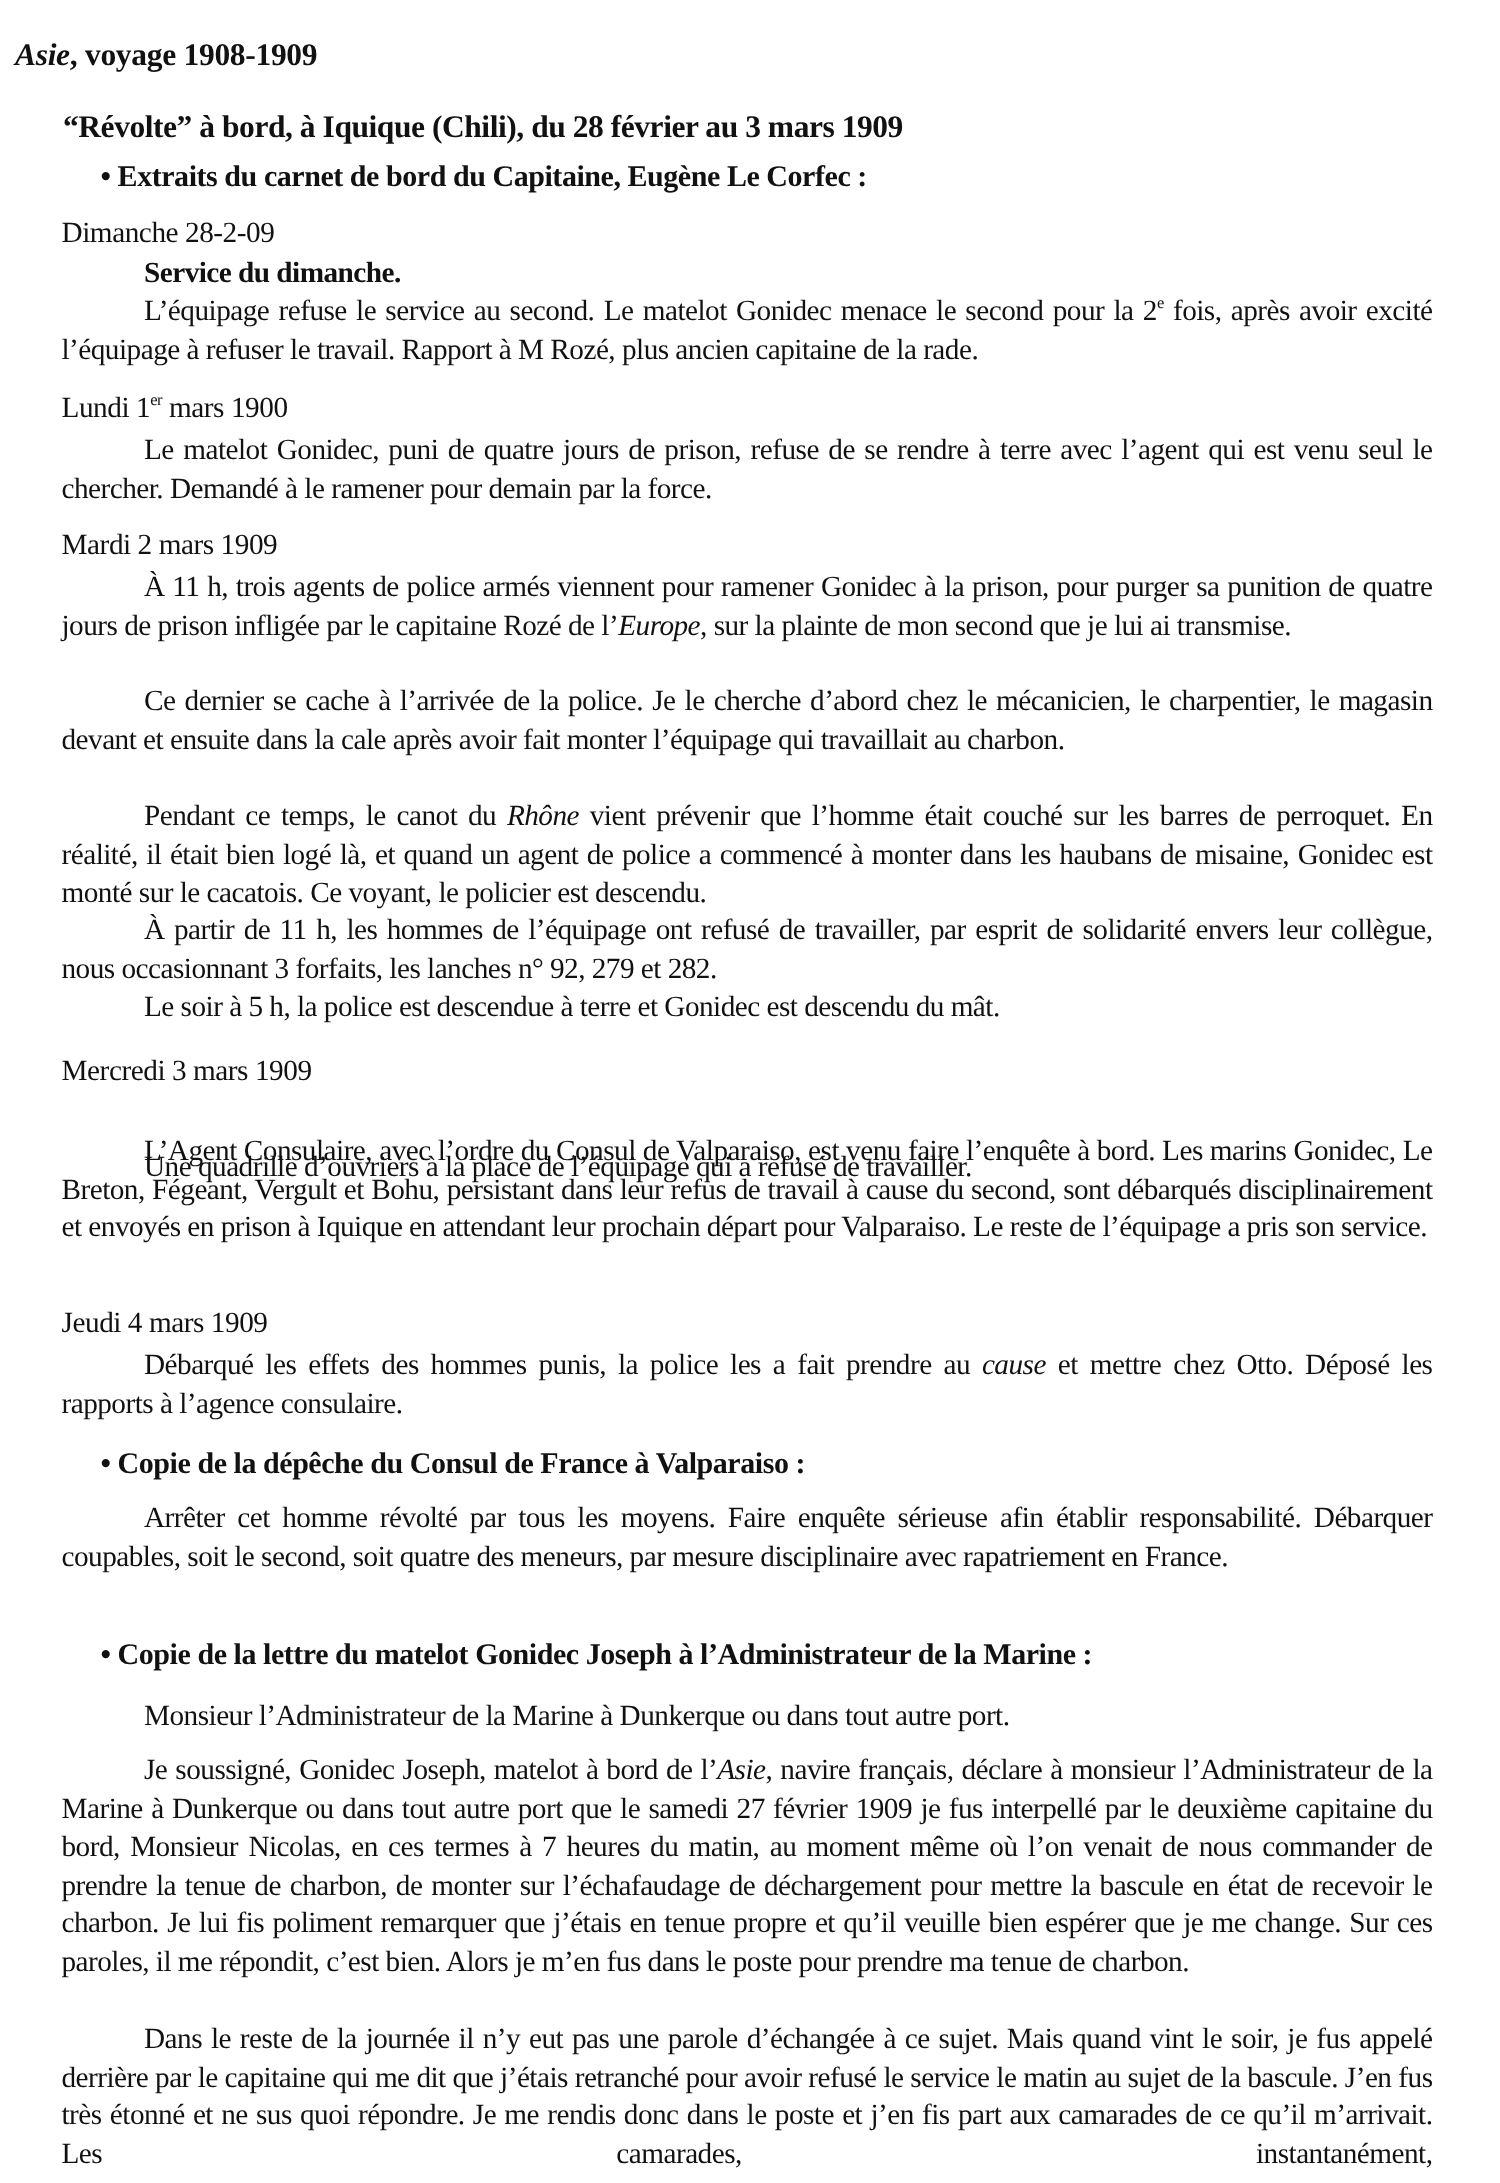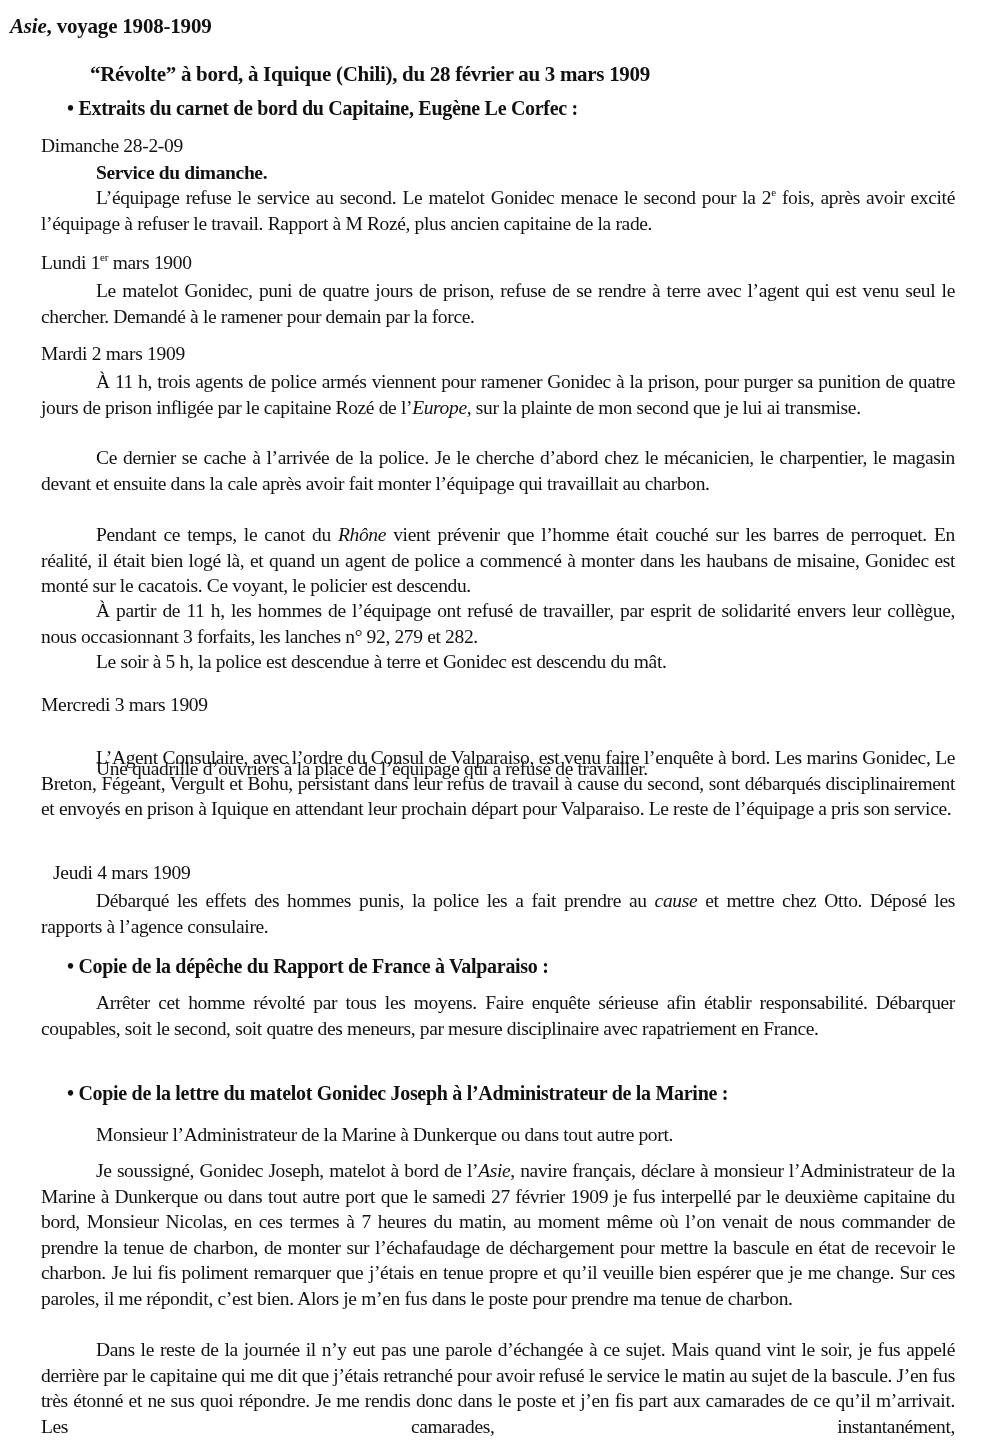--- a/index.html
+++ b/index.html
@@ -4,29 +4,29 @@
   <style>
     html, body { margin: 0; padding: 0; background: #ffffff; }
     body {
       width: 1000px;
       height: 1455px;
       overflow: hidden;
       position: relative;
       font-family: "Liberation Serif", "DejaVu Serif", serif;
       color: #111111;
     }
-    .page { position: absolute; left: 0; top: 0; width: 1000px; height: 1422px; }
+    .page { position: absolute; left: 0; top: 10px; width: 1000px; height: 1422px; }
     .doc-title {
       position: absolute; left: 10px; top: 14px;
       font-size: 21px; font-weight: bold; letter-spacing: -0.2px;
     }
     .doc-title .ital { font-style: italic; }
     .section-title {
       position: absolute; left: 42px; top: 62px;
-      font-size: 21px; font-weight: bold; letter-spacing: -0.3px; margin-left: 48px;
+      font-size: 21px; font-weight: bold; letter-spacing: -0.3px;
     }
     .bullet-heading {
       position: absolute; left: 67px;
       font-size: 20px; font-weight: bold; letter-spacing: -0.3px;
     }
     .date {
       position: absolute; left: 41px;
       font-size: 19.5px; letter-spacing: -0.3px;
     }
     .para {
@@ -62,24 +62,24 @@
   <div class="para no-last-justify" style="top:369px;"><span>À 11 h, trois agents de police armés viennent pour ramener Gonidec à la prison, pour purger sa punition de quatre jours de prison infligée par le capitaine Rozé de l’</span><span class="ital">Europe</span><span>, sur la plainte de mon second que je lui ai transmise.</span></div>
   <div class="para no-last-justify" style="top:445px;">Ce dernier se cache à l’arrivée de la police. Je le cherche d’abord chez le mécanicien, le charpentier, le magasin devant et ensuite dans la cale après avoir fait monter l’équipage qui travaillait au charbon.</div>
   <div class="para no-last-justify" style="top:522px;"><span>Pendant ce temps, le canot du </span><span class="ital">Rhône</span><span> vient prévenir que l’homme était couché sur les barres de perroquet. En réalité, il était bien logé là, et quand un agent de police a commencé à monter dans les haubans de misaine, Gonidec est monté sur le cacatois. Ce voyant, le policier est descendu.</span></div>
   <div class="para no-last-justify" style="top:598px;">À partir de 11 h, les hommes de l’équipage ont refusé de travailler, par esprit de solidarité envers leur collègue, nous occasionnant 3 forfaits, les lanches n° 92, 279 et 282.</div>
   <div class="para no-last-justify" style="top:649px;">Le soir à 5 h, la police est descendue à terre et Gonidec est descendu du mât.</div>
 
   <div class="date" style="top:694px;">Mercredi 3 mars 1909</div>
   <div class="para no-last-justify" style="top:720px;margin-top:36px;">Une quadrille d’ouvriers à la place de l’équipage qui a refusé de travailler.</div>
   <div class="para no-last-justify" style="top:745px;">L’Agent Consulaire, avec l’ordre du Consul de Valparaiso, est venu faire l’enquête à bord. Les marins Gonidec, Le Breton, Fégeant, Vergult et Bohu, persistant dans leur refus de travail à cause du second, sont débarqués disciplinairement et envoyés en prison à Iquique en attendant leur prochain départ pour Valparaiso. Le reste de l’équipage a pris son service.</div>
 
-  <div class="date" style="top:862px;margin-left:12px;">Jeudi 4 mars 1909</div>
+  <div class="date" style="top:862px;">Jeudi 4 mars 1909</div>
   <div class="para no-last-justify" style="top:888px;"><span>Débarqué les effets des hommes punis, la police les a fait prendre au </span><span class="ital">cause</span><span> et mettre chez Otto. Déposé les rapports à l’agence consulaire.</span></div>
 
-  <div class="bullet-heading" style="top:955px;">• Copie de la dépêche du Rapport de France à Valparaiso :</div>
+  <div class="bullet-heading" style="top:955px;">• Copie de la dépêche du Consul de France à Valparaiso :</div>
   <div class="para no-last-justify" style="top:990px;">Arrêter cet homme révolté par tous les moyens. Faire enquête sérieuse afin établir responsabilité. Débarquer coupables, soit le second, soit quatre des meneurs, par mesure disciplinaire avec rapatriement en France.</div>
 
   <div class="bullet-heading" style="top:1082px;">• Copie de la lettre du matelot Gonidec Joseph à l’Administrateur de la Marine :</div>
   <div class="para no-last-justify" style="top:1122px;">Monsieur l’Administrateur de la Marine à Dunkerque ou dans tout autre port.</div>
   <div class="para no-last-justify" style="top:1158px;"><span>Je soussigné, Gonidec Joseph, matelot à bord de l’</span><span class="ital">Asie</span><span>, navire français, déclare à monsieur l’Administrateur de la Marine à Dunkerque ou dans tout autre port que le samedi 27 février 1909 je fus interpellé par le deuxième capitaine du bord, Monsieur Nicolas, en ces termes à 7 heures du matin, au moment même où l’on venait de nous commander de prendre la tenue de charbon, de monter sur l’échafaudage de déchargement pour mettre la bascule en état de recevoir le charbon. Je lui fis poliment remarquer que j’étais en tenue propre et qu’il veuille bien espérer que je me change. Sur ces paroles, il me répondit, c’est bien. Alors je m’en fus dans le poste pour prendre ma tenue de charbon.</span></div>
   <div class="para full-justify" style="top:1337px;">Dans le reste de la journée il n’y eut pas une parole d’échangée à ce sujet. Mais quand vint le soir, je fus appelé derrière par le capitaine qui me dit que j’étais retranché pour avoir refusé le service le matin au sujet de la bascule. J’en fus très étonné et ne sus quoi répondre. Je me rendis donc dans le poste et j’en fis part aux camarades de ce qu’il m’arrivait. Les camarades, instantanément,</div>
 
 </div>
 
 </body></html>

